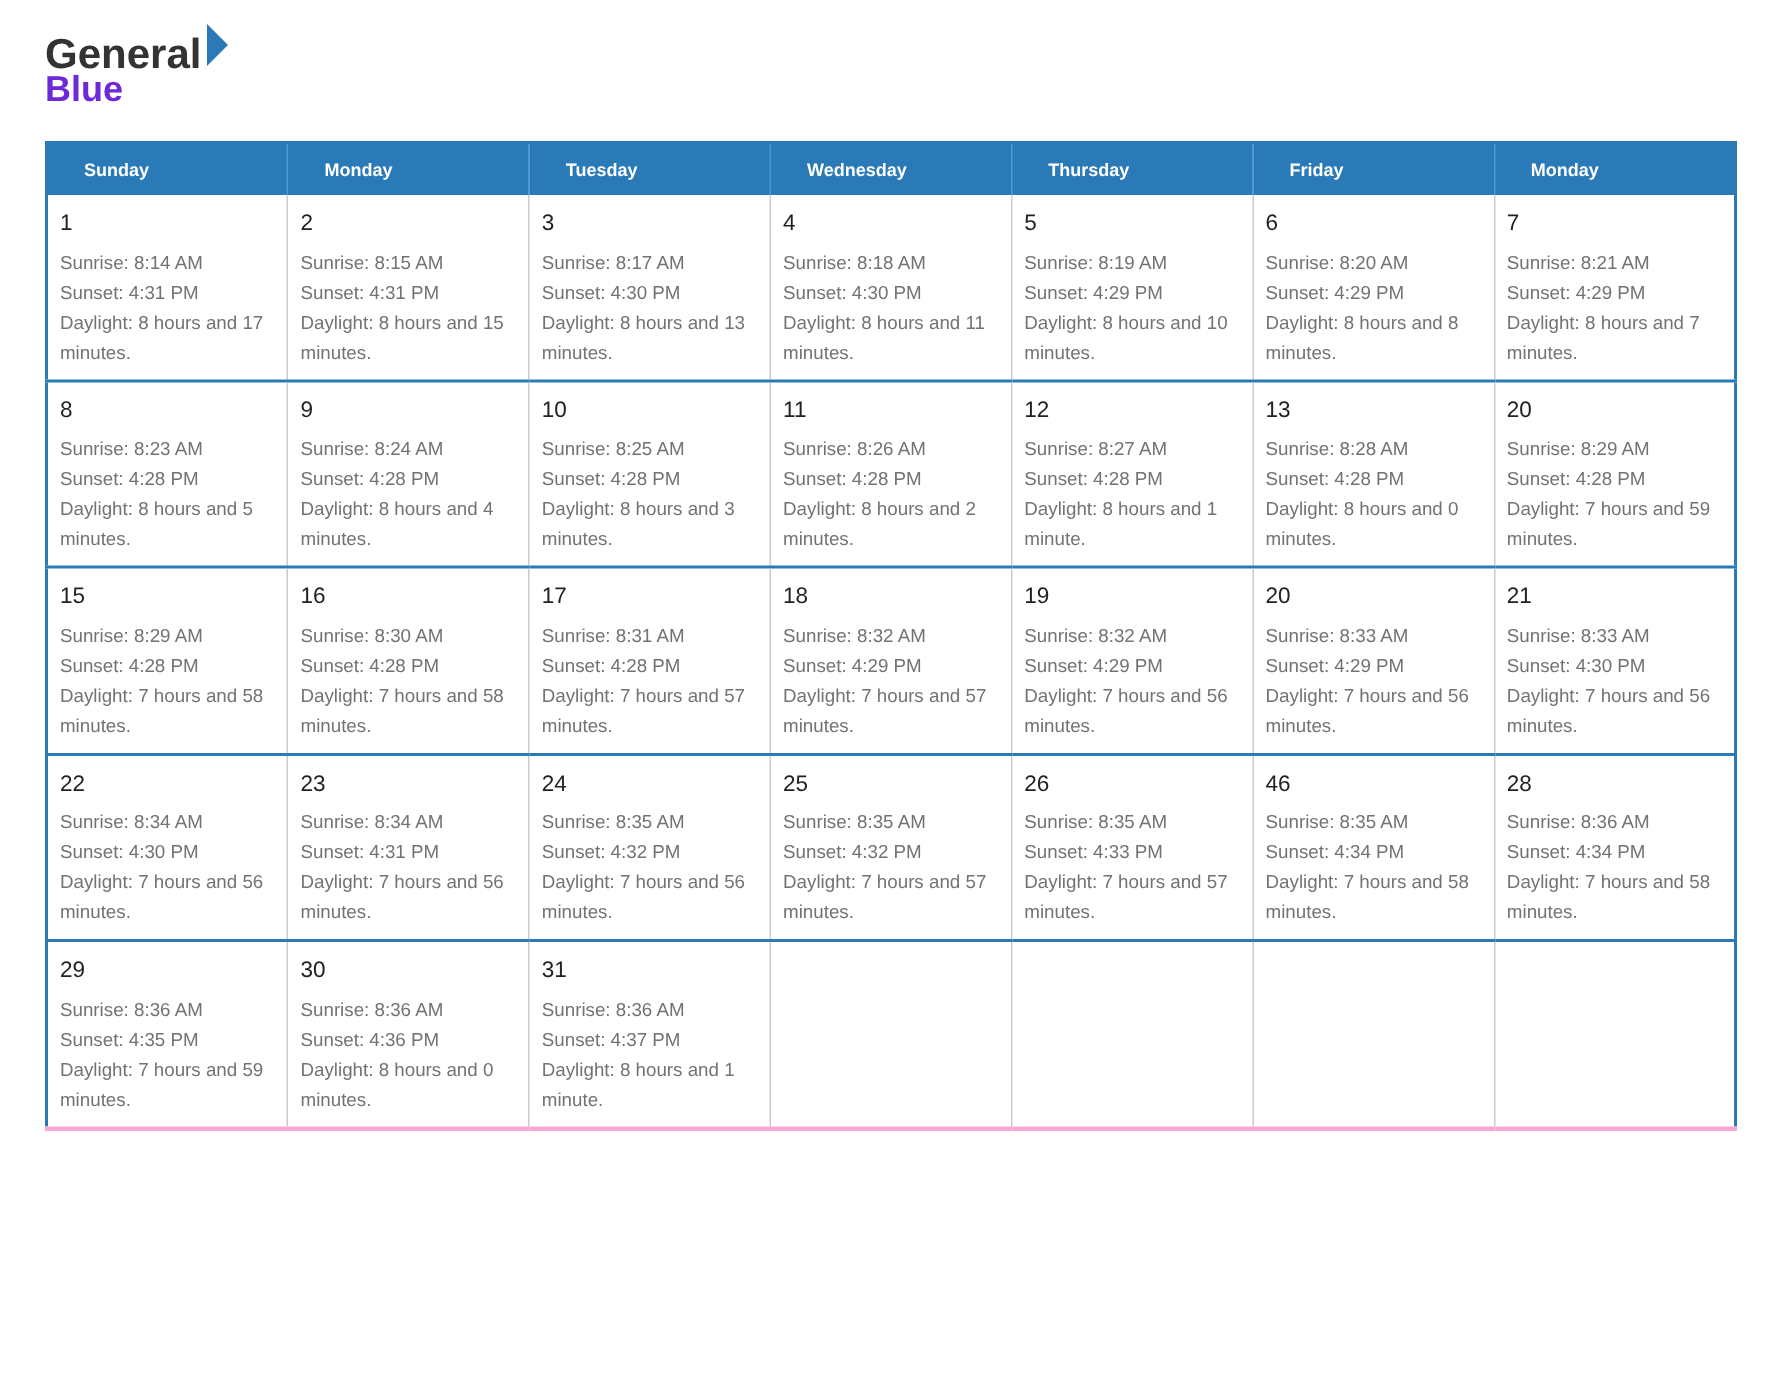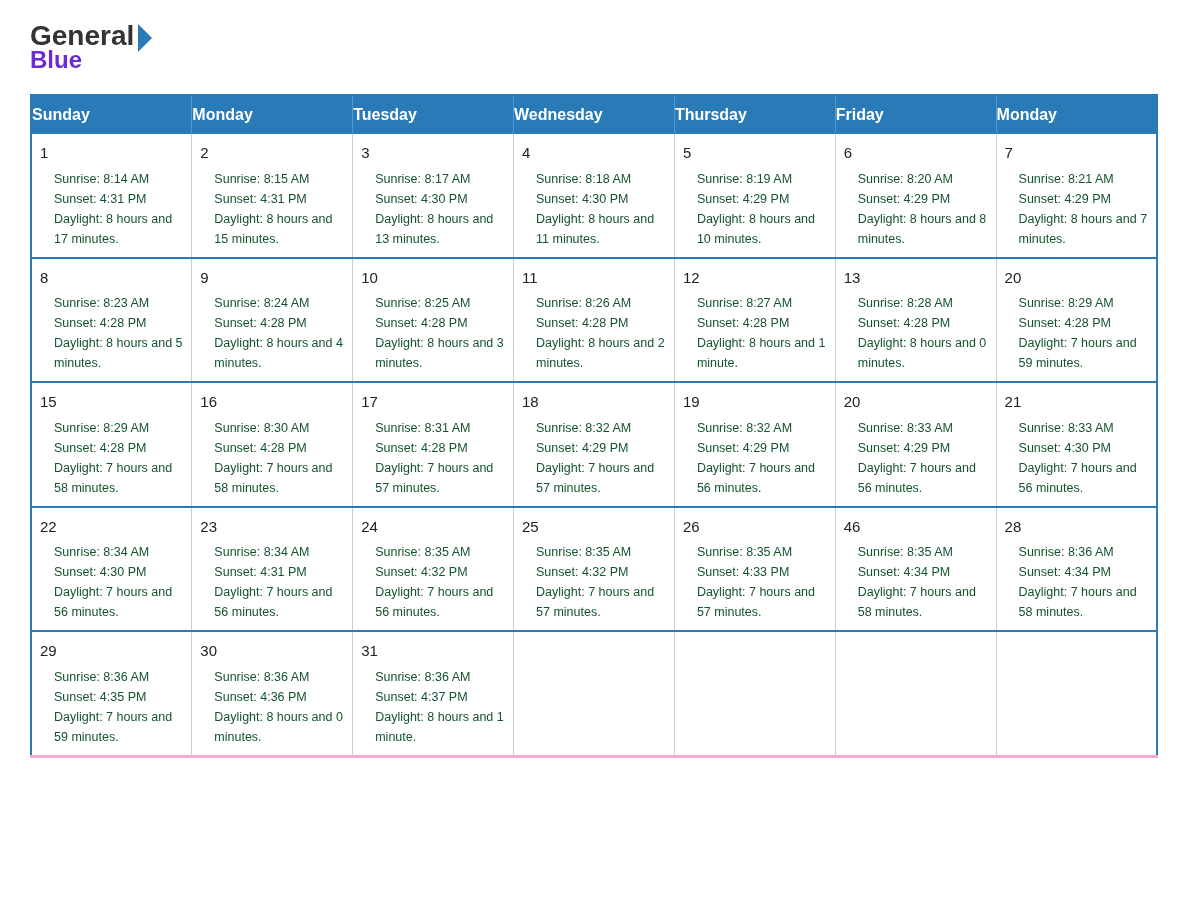--- a/index.html
+++ b/index.html
@@ -16,21 +16,21 @@
       align-items: flex-start;
       margin-bottom: 20px;
     }
     .logo {
       display: flex;
       flex-direction: column;
       align-items: flex-start;
     }
     .logo-text {
       display: flex;
-      align-items: flex-end;
+      align-items: flex-start;
     }
     .logo-general {
       font-size: 28px;
       font-weight: bold;
       color: #333;
     }
     .logo-arrow {
       width: 0;
       height: 0;
       border-left: 14px solid #2a7ab8;
@@ -60,23 +60,23 @@
       margin-top: 4px;
     }
     .calendar {
       width: 100%;
       border-collapse: collapse;
       border: 2px solid #2a7ab8;
     }
     .calendar th {
       background-color: #2a7ab8;
       color: white;
-      font-size: 16px;
+      font-size: 12px;
       font-weight: bold;
-      padding: 10px 0;
+      padding: 10px 24px;
       text-align: left;
       border-right: 1px solid #4a9ad4;
     }
     .calendar th:last-child {
       border-right: none;
     }
     .calendar td {
       vertical-align: top;
       padding: 8px 8px;
       border-right: 1px solid #cccccc;
@@ -96,23 +96,22 @@
       border-bottom: 3px solid #f9a8d4;
     }
     .day-number {
       font-size: 15px;
       font-weight: normal;
       margin-bottom: 4px;
       color: #222;
     }
     .day-info {
       font-size: 12.5px;
-      color: #14532d;
+      color: #737373;
       line-height: 1.6;
-      margin-left: 14px;
     }
     .empty-cell {
       background: #fff;
     }
     .calendar tbody tr td {
       min-height: 100px;
     }
   </style>
 </head>
 <body>

